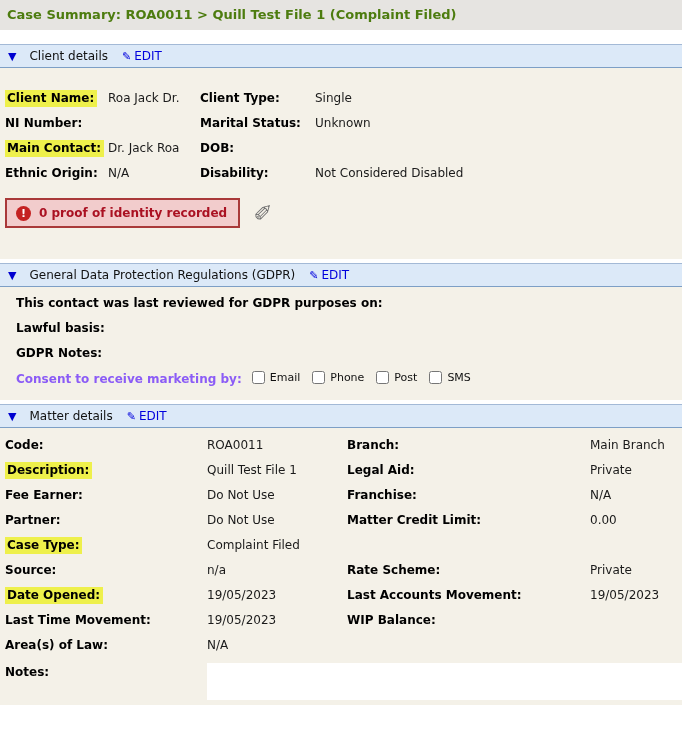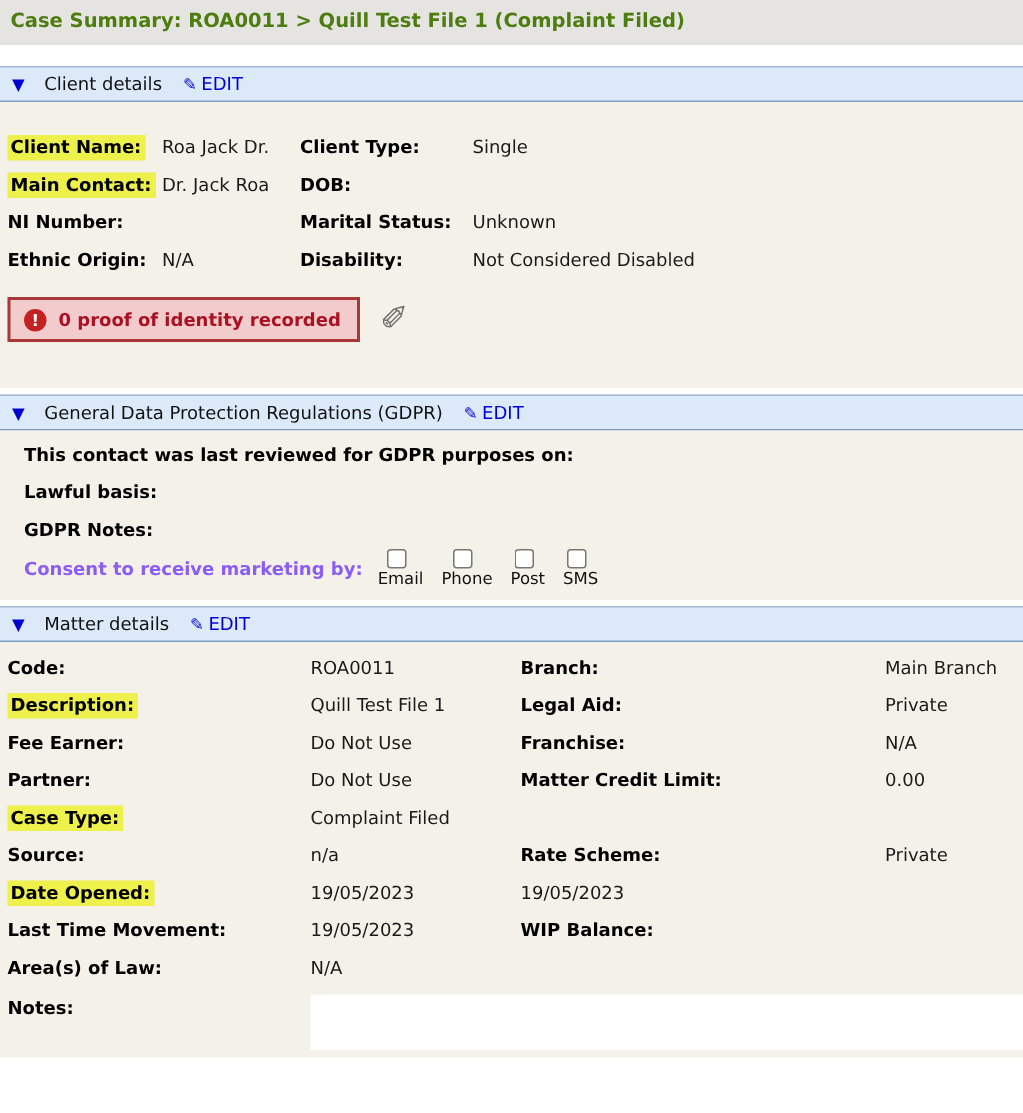--- a/index.html
+++ b/index.html
@@ -46,21 +46,21 @@
   .id-badge { height:30px; display:inline-flex; align-items:center; gap:8px;
     background:#f2cccc; border:2px solid #a93939; padding:0 11px 0 9px;
     color:#aa1122; font-weight:bold; cursor:pointer; }
   .warn-icon { width:15px; height:15px; border-radius:50%; background:#c42222;
     color:#fff; font-size:11px; font-weight:bold; text-align:center; line-height:15px; flex:none; }
   .big-pencil { font-size:23px; color:#6f6f6f; margin-left:13px; cursor:pointer;
     line-height:1; }
 
   .gline { height:25px; line-height:25px; font-weight:bold; color:#000; }
   .consent-row { height:25px; display:flex; align-items:center; }
-  .consent-row .cb { display:inline-flex; align-items:center; margin-left:12px;flex-direction:column; }
+  .consent-row .cb { display:inline-flex; align-items:center; margin-left:12px; }
   .consent-row .cb:first-of-type { margin-left:10px; }
   .cb input { width:13px; height:13px; margin:0 5px 0 0; accent-color:#888; }
   .cb-label { font-size:11px; color:#111; }
 
   .notes-row { margin-top:6px; display:flex; align-items:flex-start; }
   .notes-row .nl { width:202px; flex:none; font-weight:bold; color:#000; padding-top:2px; }
   .notes-box { flex:1; height:37px; background:#ffffff; }
 </style>
 </head>
 <body>
@@ -84,30 +84,30 @@
     </div>
     <div class="sec-body client">
       <div id="client-rows" class="client-grid">
           <div class="row">
             <span class="l1"><span class="hl">Client Name:</span></span>
             <span class="v1">Roa Jack Dr.</span>
             <span class="l2">Client Type:</span>
             <span class="v2">Single</span>
           </div>
           <div class="row">
-            <span class="l1"><span class="hl">Main Contact:</span></span>
-            <span class="v1">Dr. Jack Roa</span>
-            <span class="l2">DOB:</span>
-            <span class="v2"></span>
-          </div>
-          <div class="row">
             <span class="l1">NI Number:</span>
             <span class="v1"></span>
             <span class="l2">Marital Status:</span>
             <span class="v2">Unknown</span>
+          </div>
+          <div class="row">
+            <span class="l1"><span class="hl">Main Contact:</span></span>
+            <span class="v1">Dr. Jack Roa</span>
+            <span class="l2">DOB:</span>
+            <span class="v2"></span>
           </div>
           <div class="row">
             <span class="l1">Ethnic Origin:</span>
             <span class="v1">N/A</span>
             <span class="l2">Disability:</span>
             <span class="v2">Not Considered Disabled</span>
           </div>
         </div>
       <div class="badge-row">
         <div class="id-badge">
@@ -198,20 +198,21 @@
           </div>
           <div class="row">
             <span class="l1">Source:</span>
             <span class="v1">n/a</span>
             <span class="l2">Rate Scheme:</span>
             <span class="v2">Private</span>
           </div>
           <div class="row">
             <span class="l1"><span class="hl">Date Opened:</span></span>
             <span class="v1">19/05/2023</span>
+            <span class="l2">Last Accounts Movement:</span>
             <span class="v2">19/05/2023</span>
           </div>
           <div class="row">
             <span class="l1">Last Time Movement:</span>
             <span class="v1">19/05/2023</span>
             <span class="l2">WIP Balance:</span>
             <span class="v2"></span>
           </div>
           <div class="row">
             <span class="l1">Area(s) of Law:</span>

